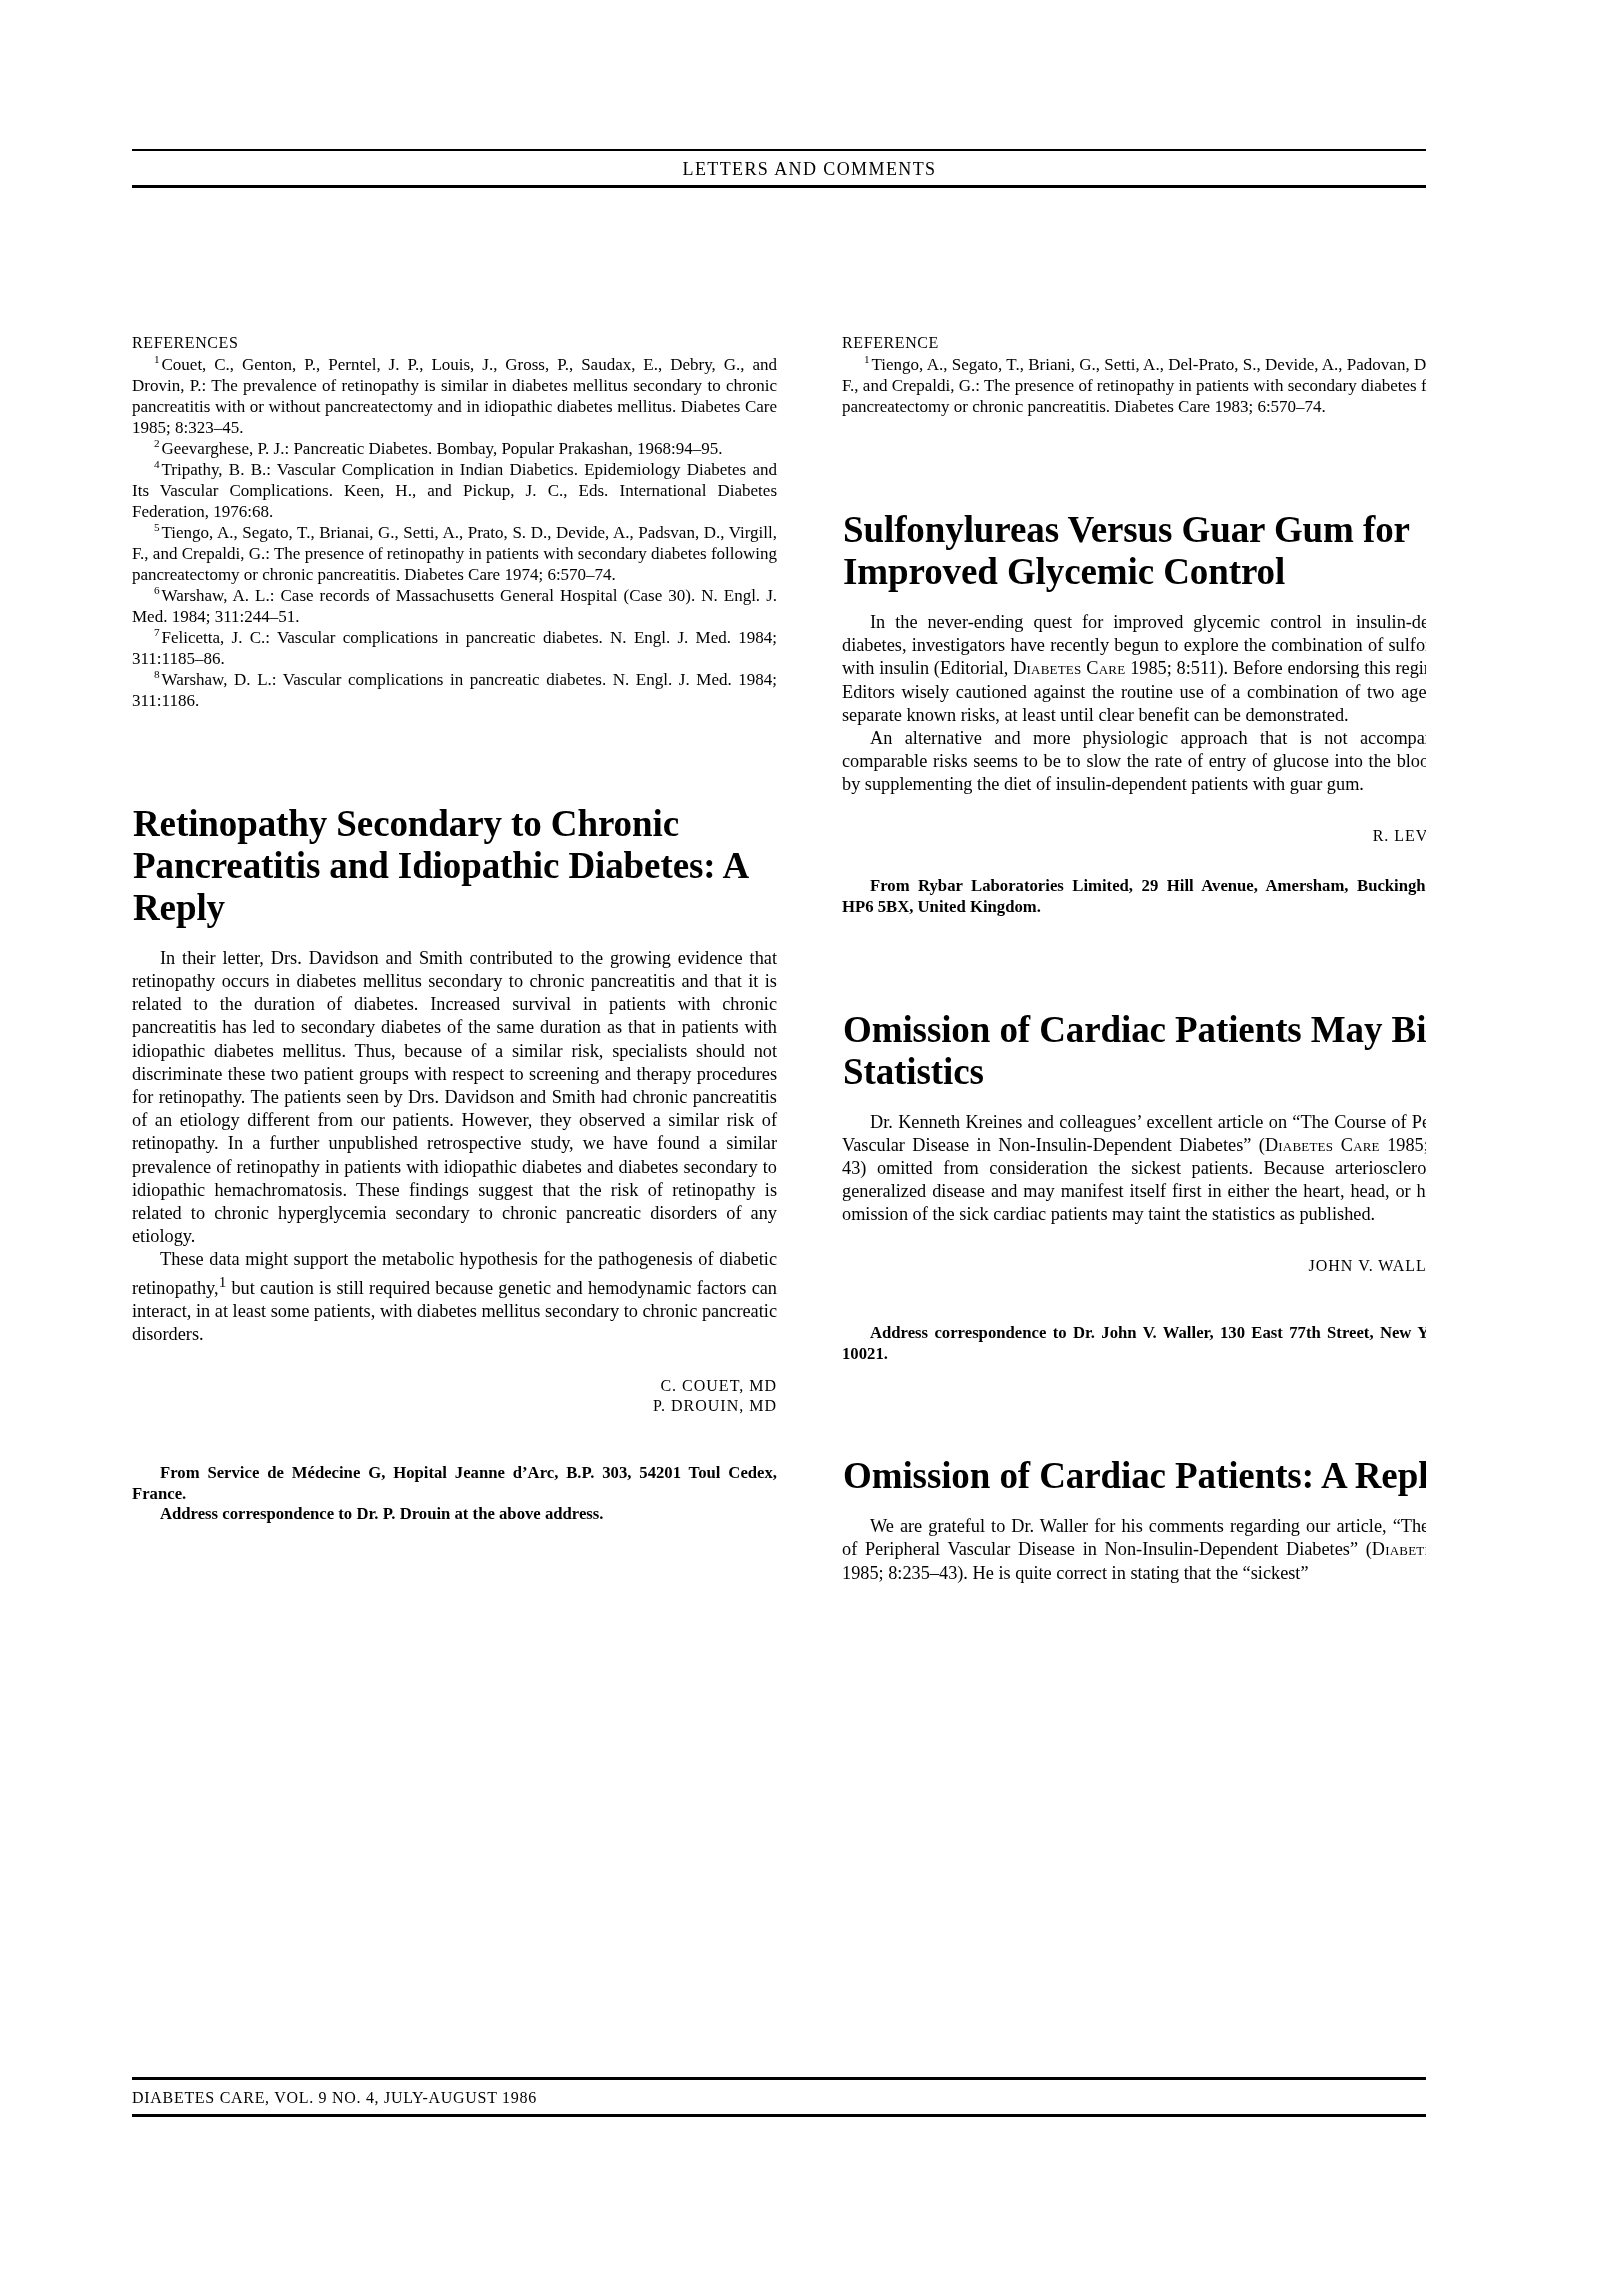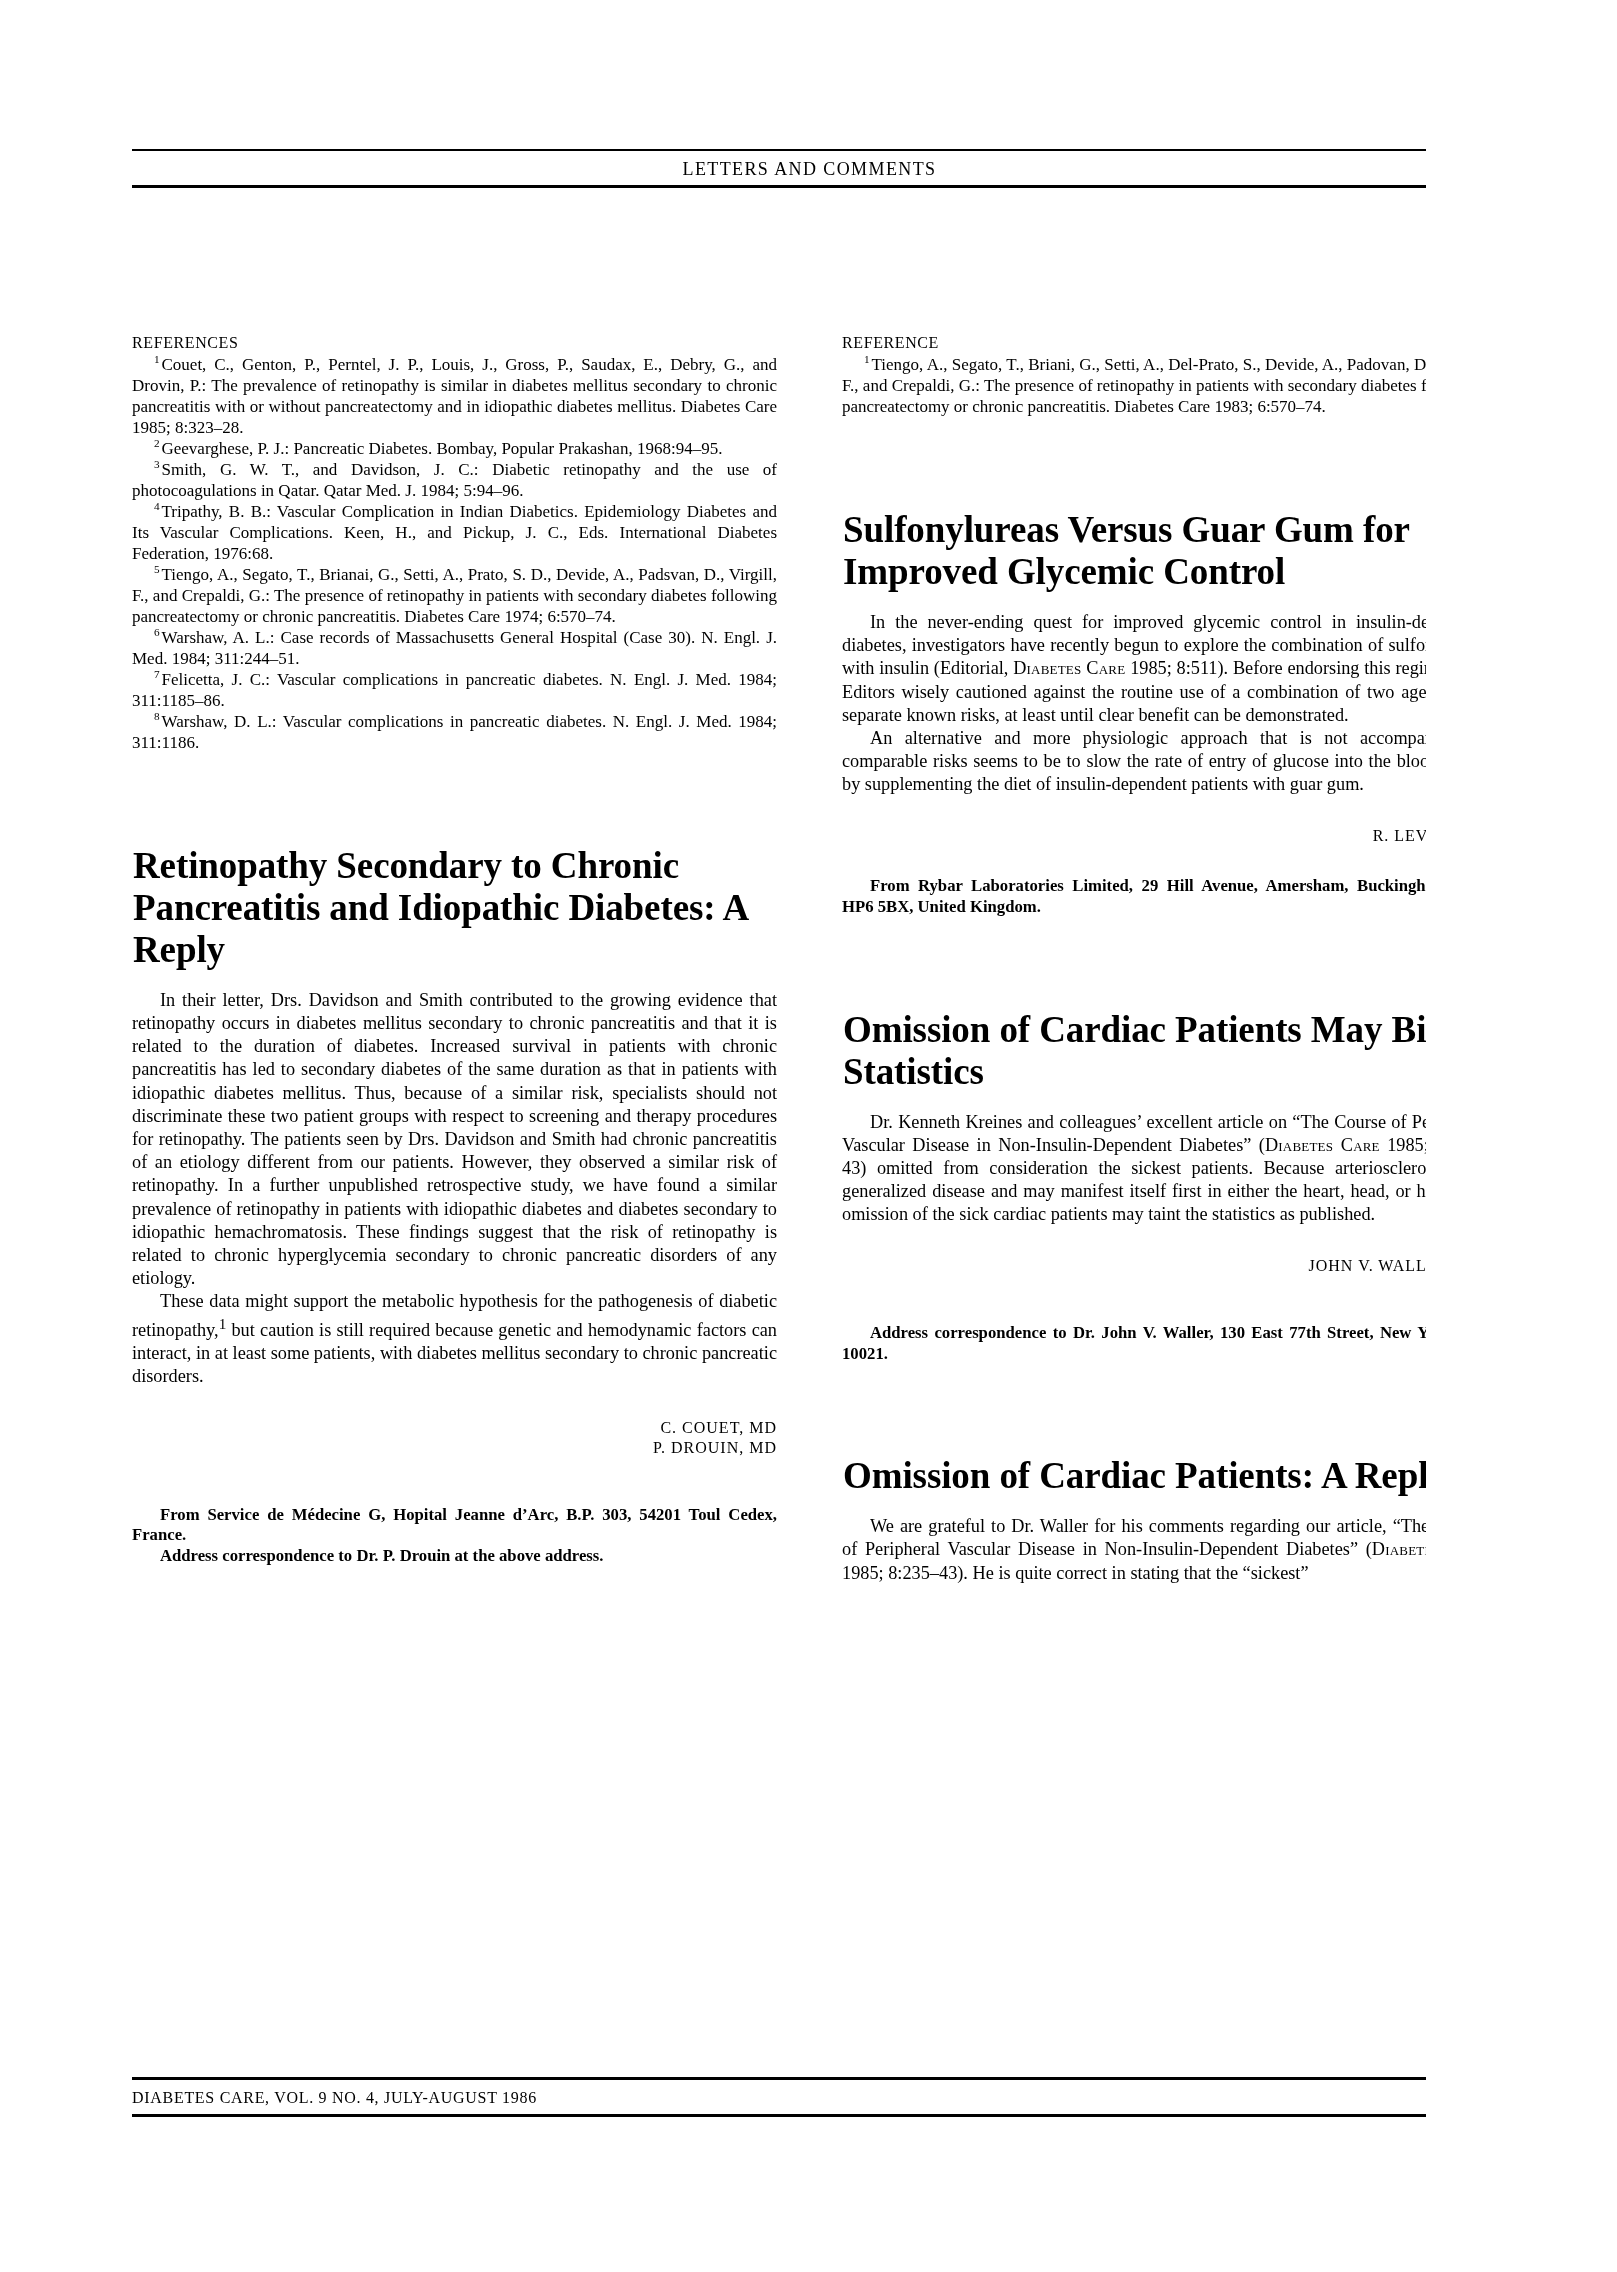--- a/index.html
+++ b/index.html
@@ -163,23 +163,22 @@
     <div class="running-head-title">LETTERS AND COMMENTS</div>
     <div class="rule-under-head"></div>
   </div>
 
   <div class="columns">
 
     <div class="col">
 
       <div class="section-label">REFERENCES</div>
 
-      <p class="ref-item"><sup>1</sup><span>Couet, C., Genton, P., Perntel, J. P., Louis, J., Gross, P., Saudax, E., Debry, G., and Drovin, P.: The prevalence of retinopathy is similar in diabetes mellitus secondary to chronic pancreatitis with or without pancreatectomy and in idiopathic diabetes mellitus. Diabetes Care 1985; 8:323–28.</span></p>
+      <p class="ref-item"><sup>1</sup><span>Couet, C., Genton, P., Perntel, J. P., Louis, J., Gross, P., Saudax, E., Debry, G., and Drovin, P.: The prevalence of retinopathy is similar in diabetes mellitus secondary to chronic pancreatitis with or without pancreatectomy and in idiopathic diabetes mellitus. Diabetes Care 1985; 8:323–45.</span></p>
       <p class="ref-item"><sup>2</sup><span>Geevarghese, P. J.: Pancreatic Diabetes. Bombay, Popular Prakashan, 1968:94–95.</span></p>
-      <p class="ref-item"><sup>3</sup><span>Smith, G. W. T., and Davidson, J. C.: Diabetic retinopathy and the use of photocoagulations in Qatar. Qatar Med. J. 1984; 5:94–96.</span></p>
       <p class="ref-item"><sup>4</sup><span>Tripathy, B. B.: Vascular Complication in Indian Diabetics. Epidemiology Diabetes and Its Vascular Complications. Keen, H., and Pickup, J. C., Eds. International Diabetes Federation, 1976:68.</span></p>
       <p class="ref-item"><sup>5</sup><span>Tiengo, A., Segato, T., Brianai, G., Setti, A., Prato, S. D., Devide, A., Padsvan, D., Virgill, F., and Crepaldi, G.: The presence of retinopathy in patients with secondary diabetes following pancreatectomy or chronic pancreatitis. Diabetes Care 1974; 6:570–74.</span></p>
       <p class="ref-item"><sup>6</sup><span>Warshaw, A. L.: Case records of Massachusetts General Hospital (Case 30). N. Engl. J. Med. 1984; 311:244–51.</span></p>
       <p class="ref-item"><sup>7</sup><span>Felicetta, J. C.: Vascular complications in pancreatic diabetes. N. Engl. J. Med. 1984; 311:1185–86.</span></p>
       <p class="ref-item"><sup>8</sup><span>Warshaw, D. L.: Vascular complications in pancreatic diabetes. N. Engl. J. Med. 1984; 311:1186.</span></p>
 
       <div class="sp-xxl"></div>
 
       <h1 class="art-title">Retinopathy Secondary to Chronic Pancreatitis and Idiopathic Diabetes: A Reply</h1>
 

